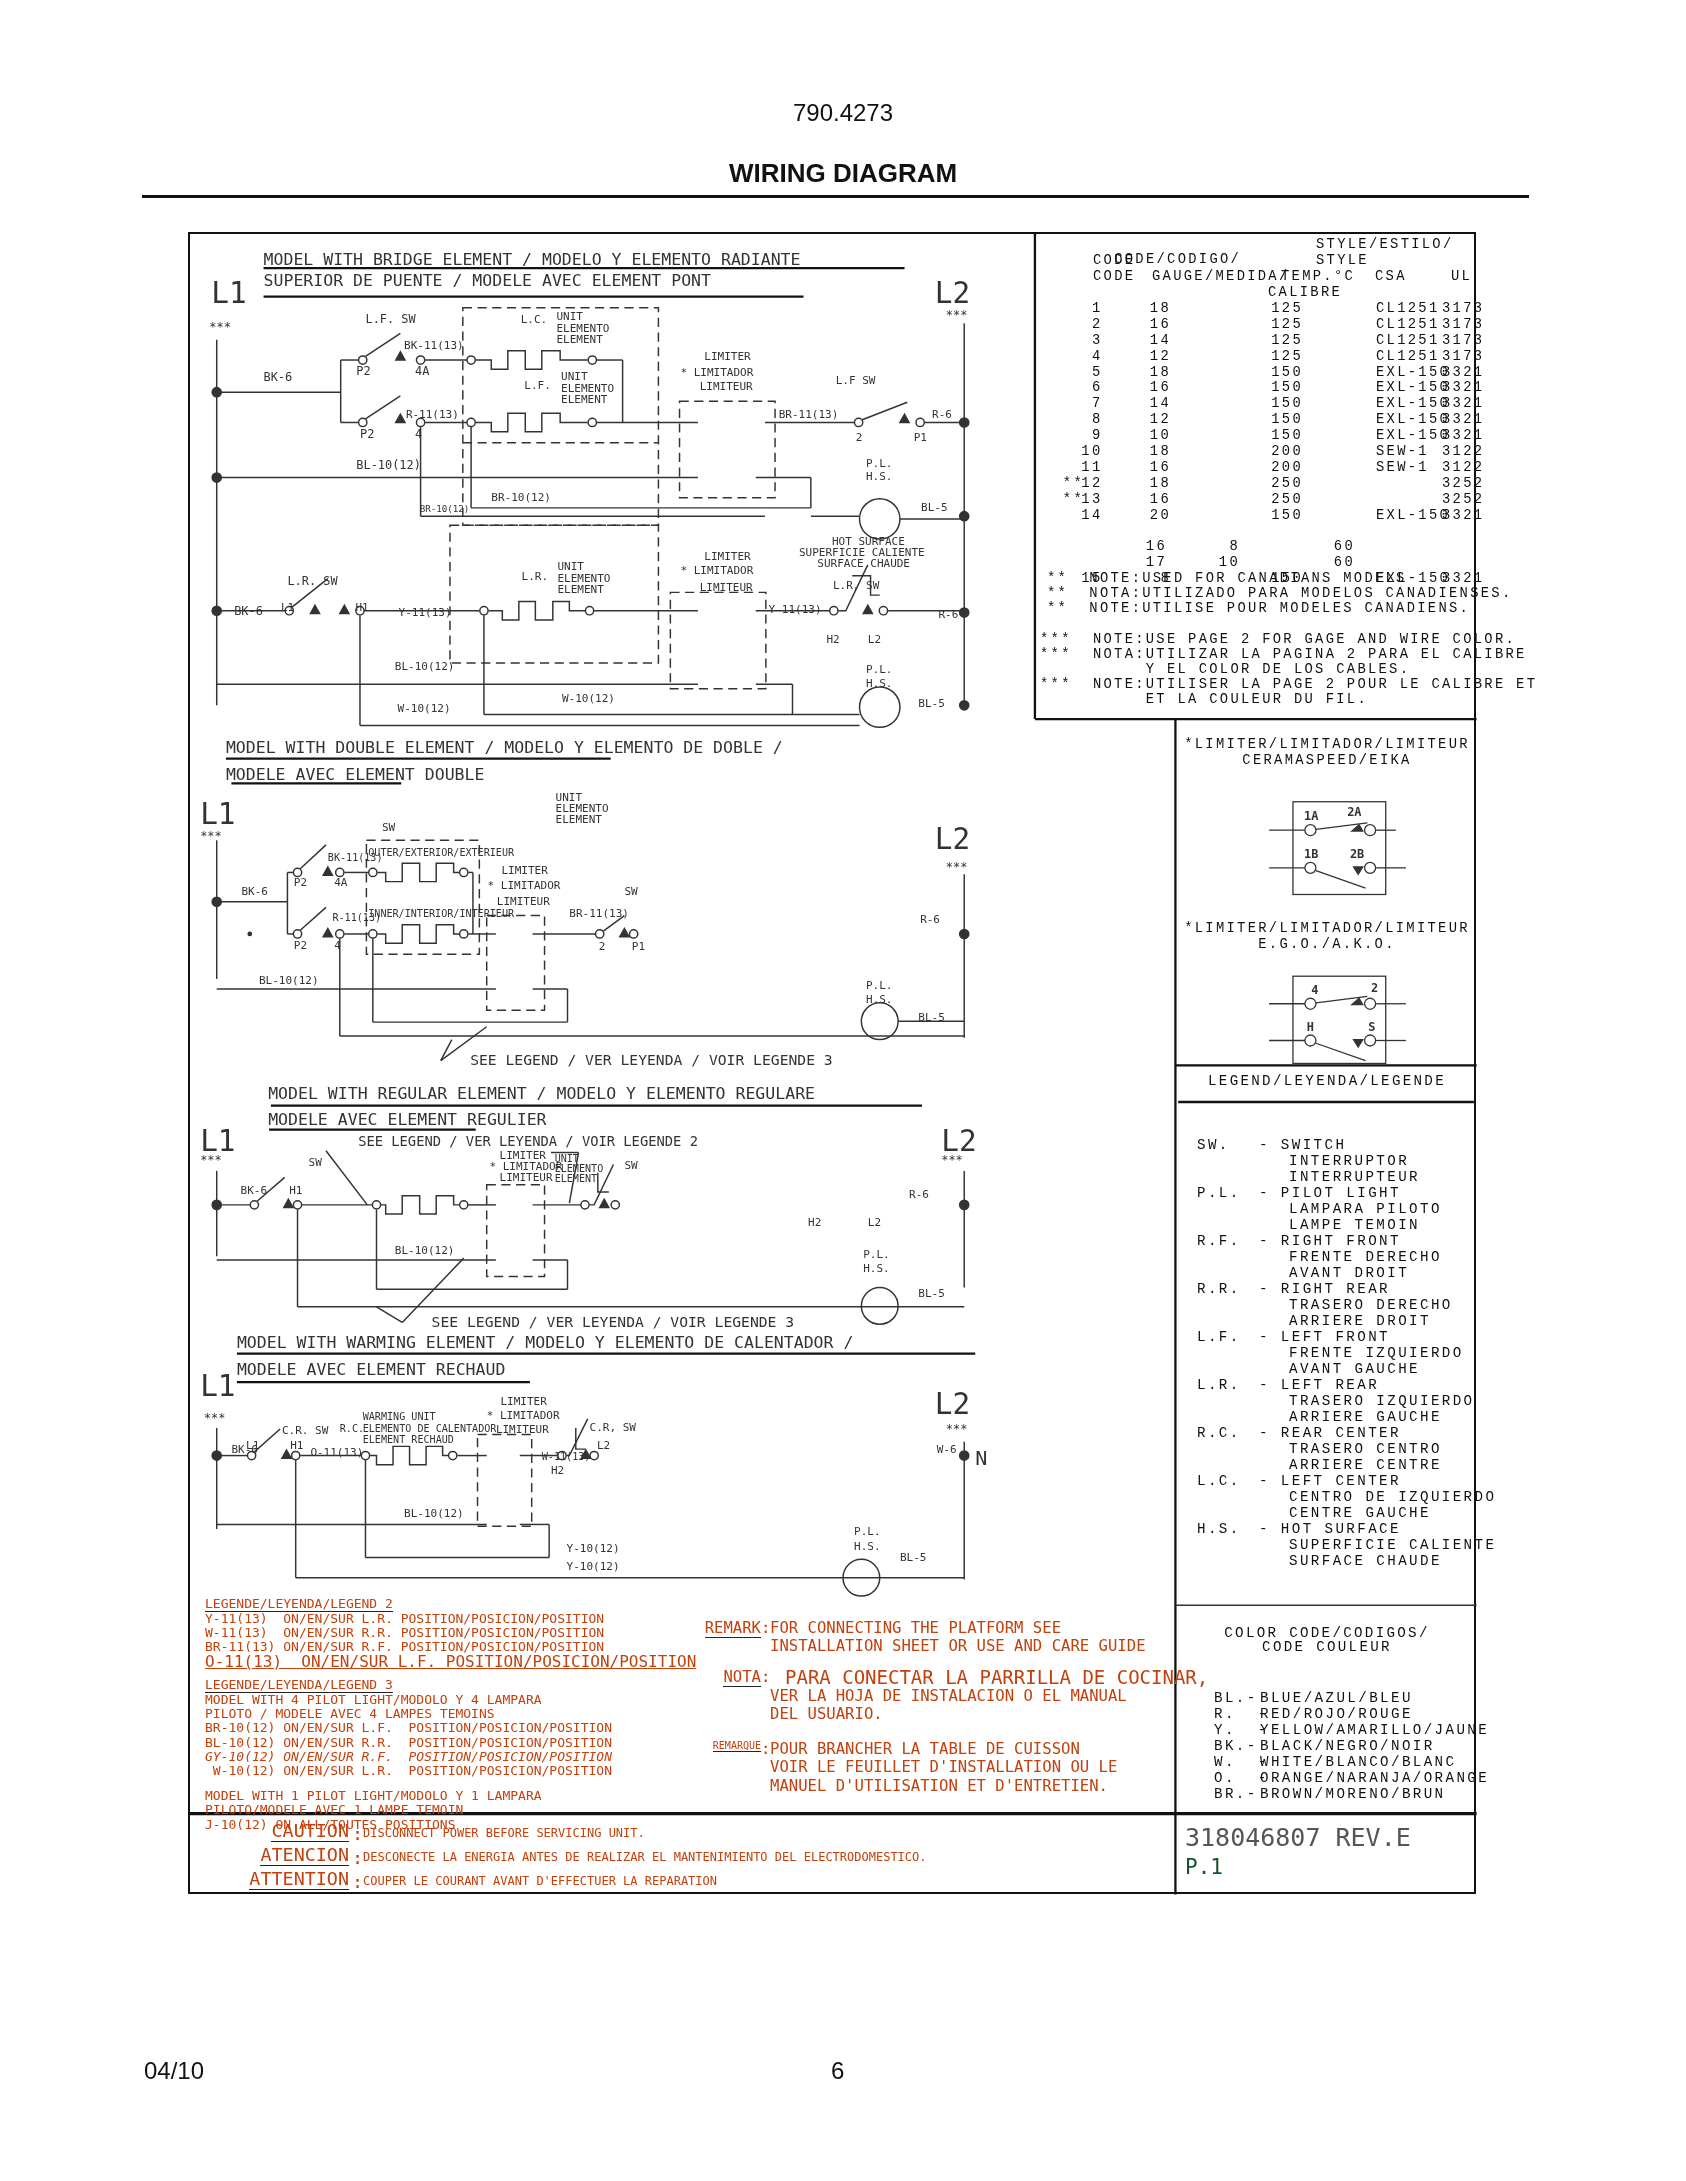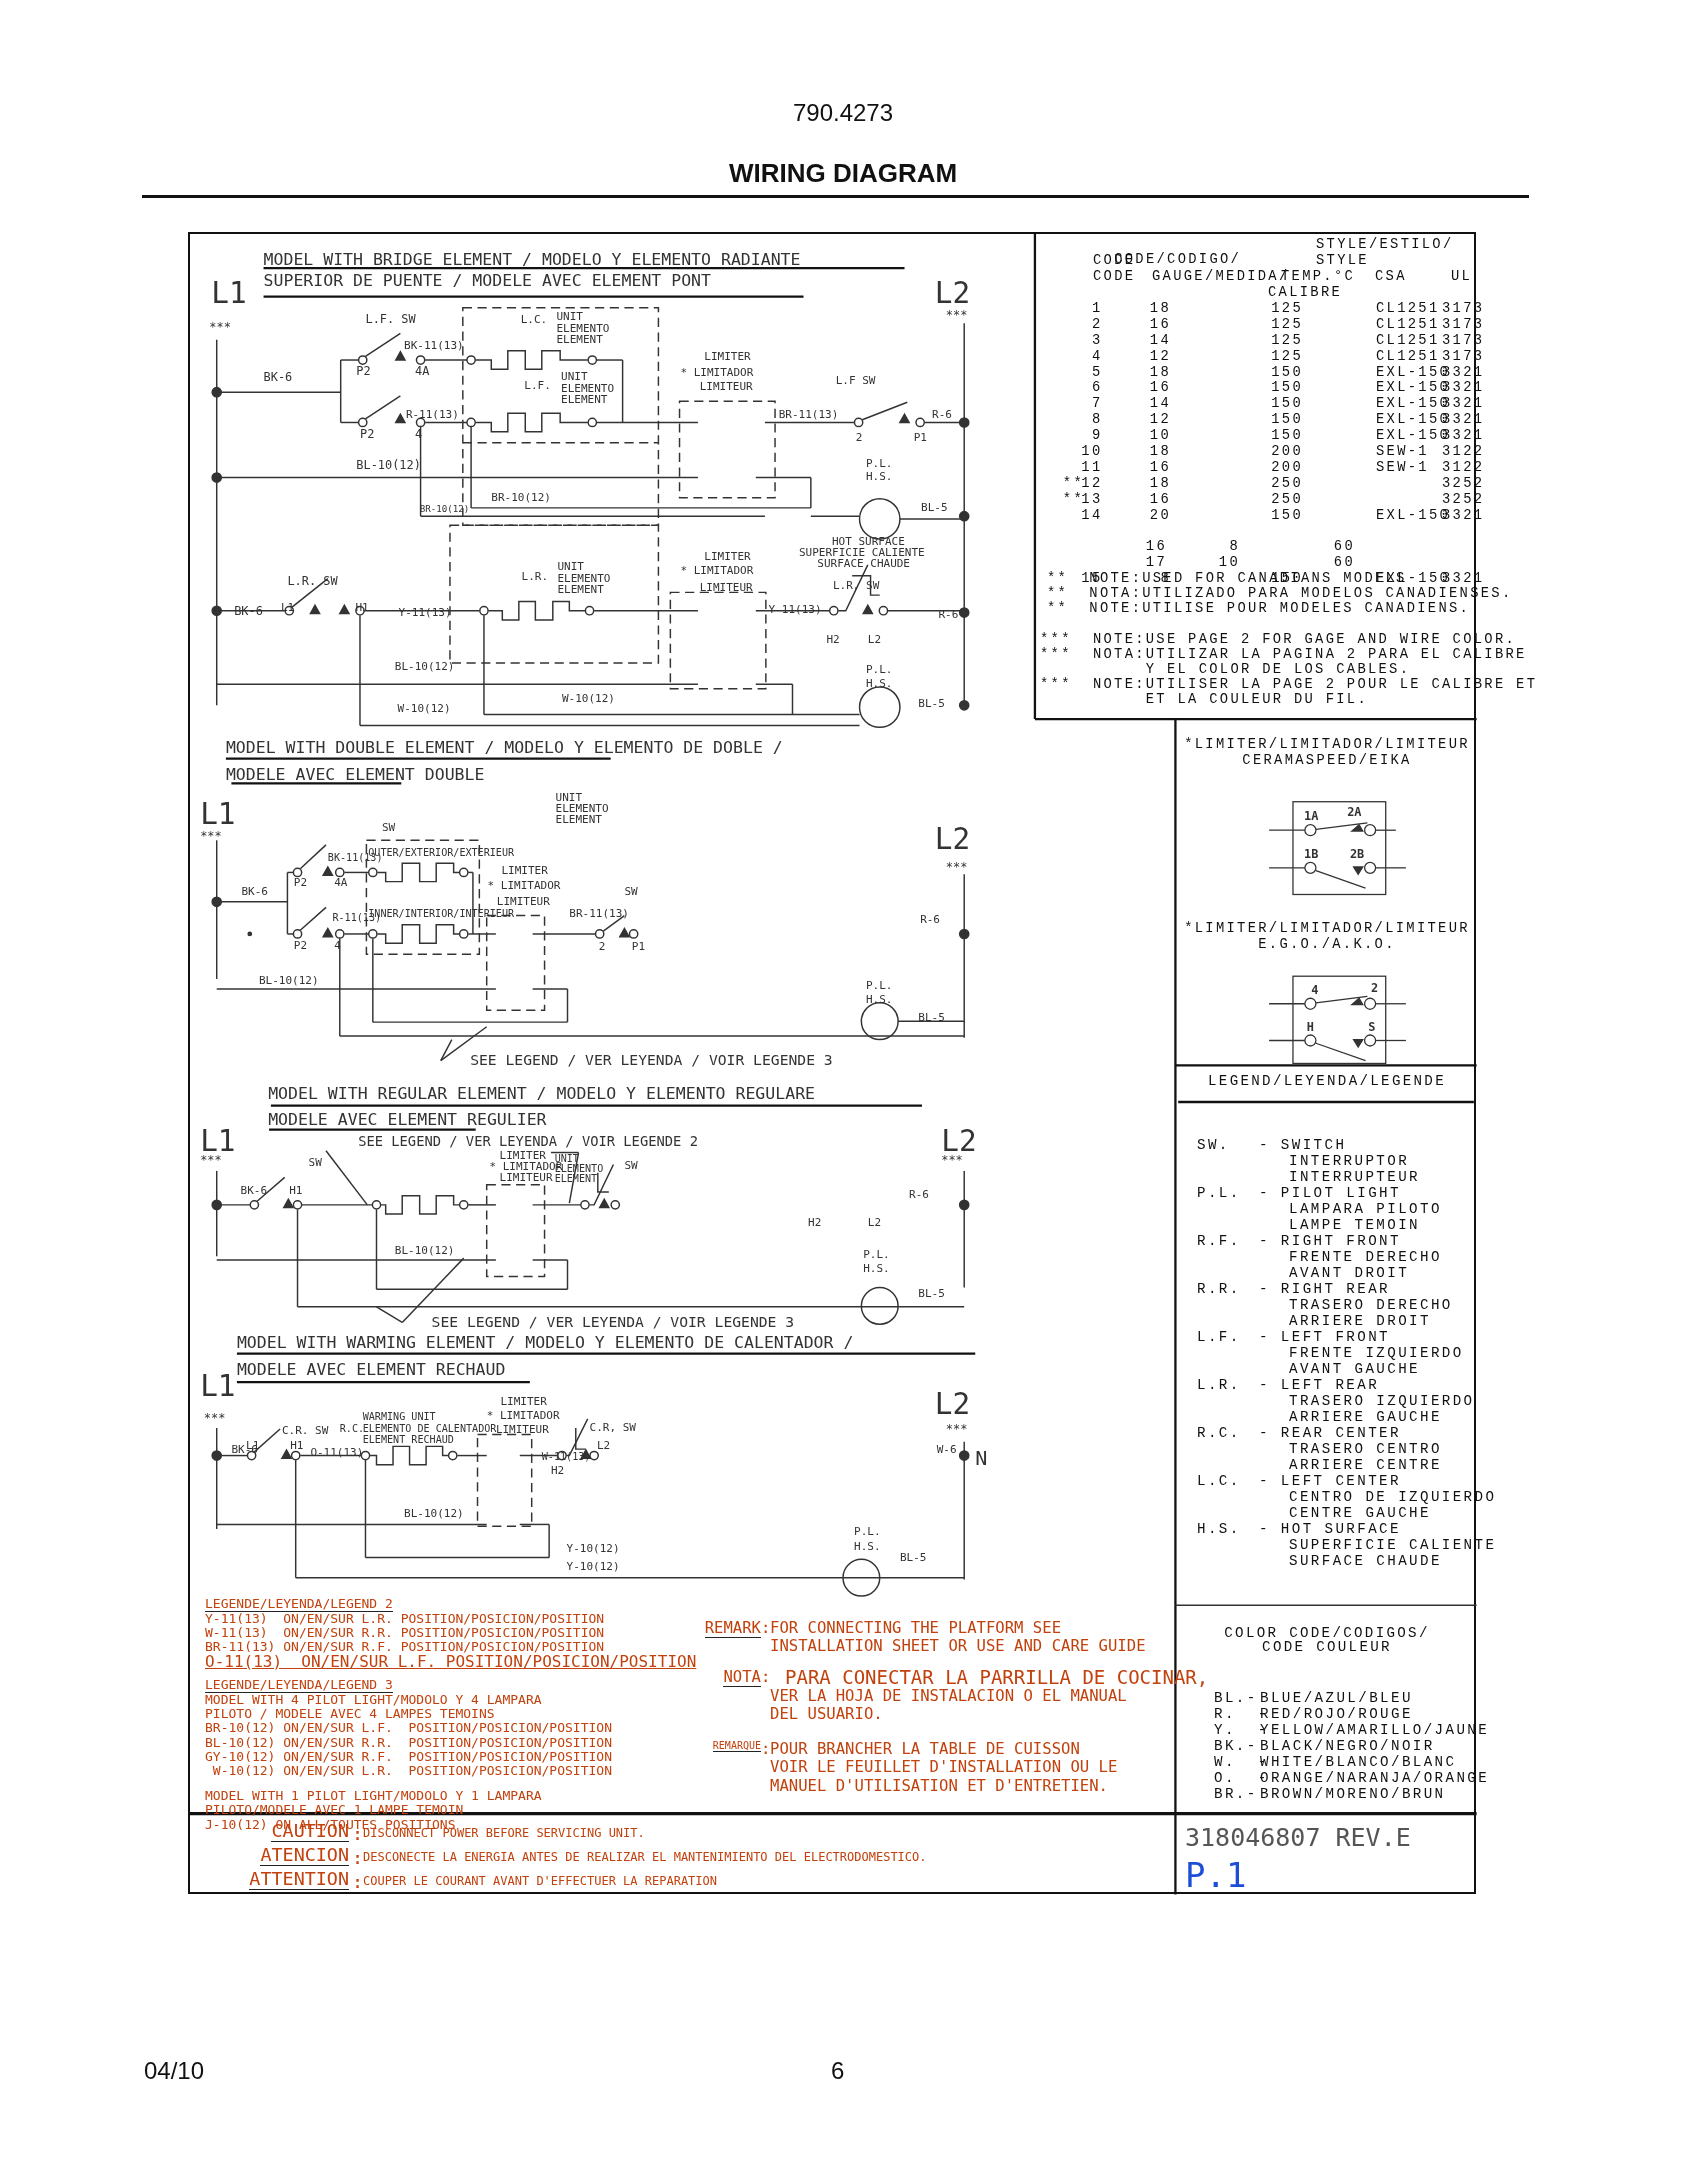--- a/index.html
+++ b/index.html
@@ -667,21 +667,21 @@
   <div class="small" style="font-size:13px;line-height:14.2px;">W-11(13)  ON/EN/SUR R.R. POSITION/POSICION/POSITION</div>
   <div class="small" style="font-size:13px;line-height:14.2px;">BR-11(13) ON/EN/SUR R.F. POSITION/POSICION/POSITION</div>
   <div class="small" style="font-size:16px;line-height:14.2px;text-decoration:underline;">O-11(13)  ON/EN/SUR L.F. POSITION/POSICION/POSITION</div>
 </div>
 <div class="abs" style="left:205px;top:1676px;">
   <div class="small ul" style="display:inline-block;font-size:13px;">LEGENDE/LEYENDA/LEGEND 3</div>
   <div class="small" style="font-size:13px;line-height:14.2px;">MODEL WITH 4 PILOT LIGHT/MODOLO Y 4 LAMPARA</div>
   <div class="small" style="font-size:13px;line-height:14.2px;">PILOTO / MODELE AVEC 4 LAMPES TEMOINS</div>
   <div class="small" style="font-size:13px;line-height:14.2px;">BR-10(12) ON/EN/SUR L.F.  POSITION/POSICION/POSITION</div>
   <div class="small" style="font-size:13px;line-height:14.2px;">BL-10(12) ON/EN/SUR R.R.  POSITION/POSICION/POSITION</div>
-  <div class="small" style="font-size:13px;line-height:14.2px;">GY-10(12) ON/EN/SUR R.F.  POSITION/POSICION/POSITION</div>
+  <div class="small" style="font-size:13px;line-height:14.2px;font-style:italic;">GY-10(12) ON/EN/SUR R.F.  POSITION/POSICION/POSITION</div>
   <div class="small" style="font-size:13px;line-height:14.2px;"> W-10(12) ON/EN/SUR L.R.  POSITION/POSICION/POSITION</div>
   <div style="height:11px;"></div>
   <div class="small" style="font-size:13px;line-height:14.2px;">MODEL WITH 1 PILOT LIGHT/MODOLO Y 1 LAMPARA</div>
   <div class="small" style="font-size:13px;line-height:14.2px;">PILOTO/MODELE AVEC 1 LAMPE TEMOIN</div>
   <div class="small" style="font-size:13px;line-height:14.2px;">J-10(12) ON ALL/TOUTES POSITIONS</div>
 </div>
 
 <div class="abs" style="left:643px;top:1619px;width:533px;">
   <div style="position:relative;height:40px;">
     <span class="small ul" style="position:absolute;right:415px;top:0;font-size:15.6px;">REMARK</span>
@@ -716,17 +716,17 @@
     <span class="small" style="position:absolute;left:159px;top:2.8px;font-size:18.4px;">:</span>
     <span class="small" style="position:absolute;left:170px;top:5.5px;font-size:12px;">DESCONECTE LA ENERGIA ANTES DE REALIZAR EL MANTENIMIENTO DEL ELECTRODOMESTICO.</span>
   </div>
   <div style="position:relative;height:24px;">
     <span class="small ul" style="position:absolute;right:822px;top:0;font-size:18.4px;">ATTENTION</span>
     <span class="small" style="position:absolute;left:159px;top:2.8px;font-size:18.4px;">:</span>
     <span class="small" style="position:absolute;left:170px;top:5.5px;font-size:12px;">COUPER LE COURANT AVANT D'EFFECTUER LA REPARATION</span>
   </div>
 </div>
 <div class="abs small" style="left:1185px;top:1823px;font-size:25px;color:#555;">318046807 REV.E</div>
-<div class="abs small" style="left:1185px;top:1855px;font-size:34px;color:#1d4ed8;">P.1</div>
+<div class="abs small" style="left:1185px;top:1855px;font-size:21px;color:#14532d;">P.1</div>
 
 <div class="abs footer" style="left:144px;">04/10</div>
 <div class="abs footer" style="left:831px;">6</div>
 
 
 </body></html>

